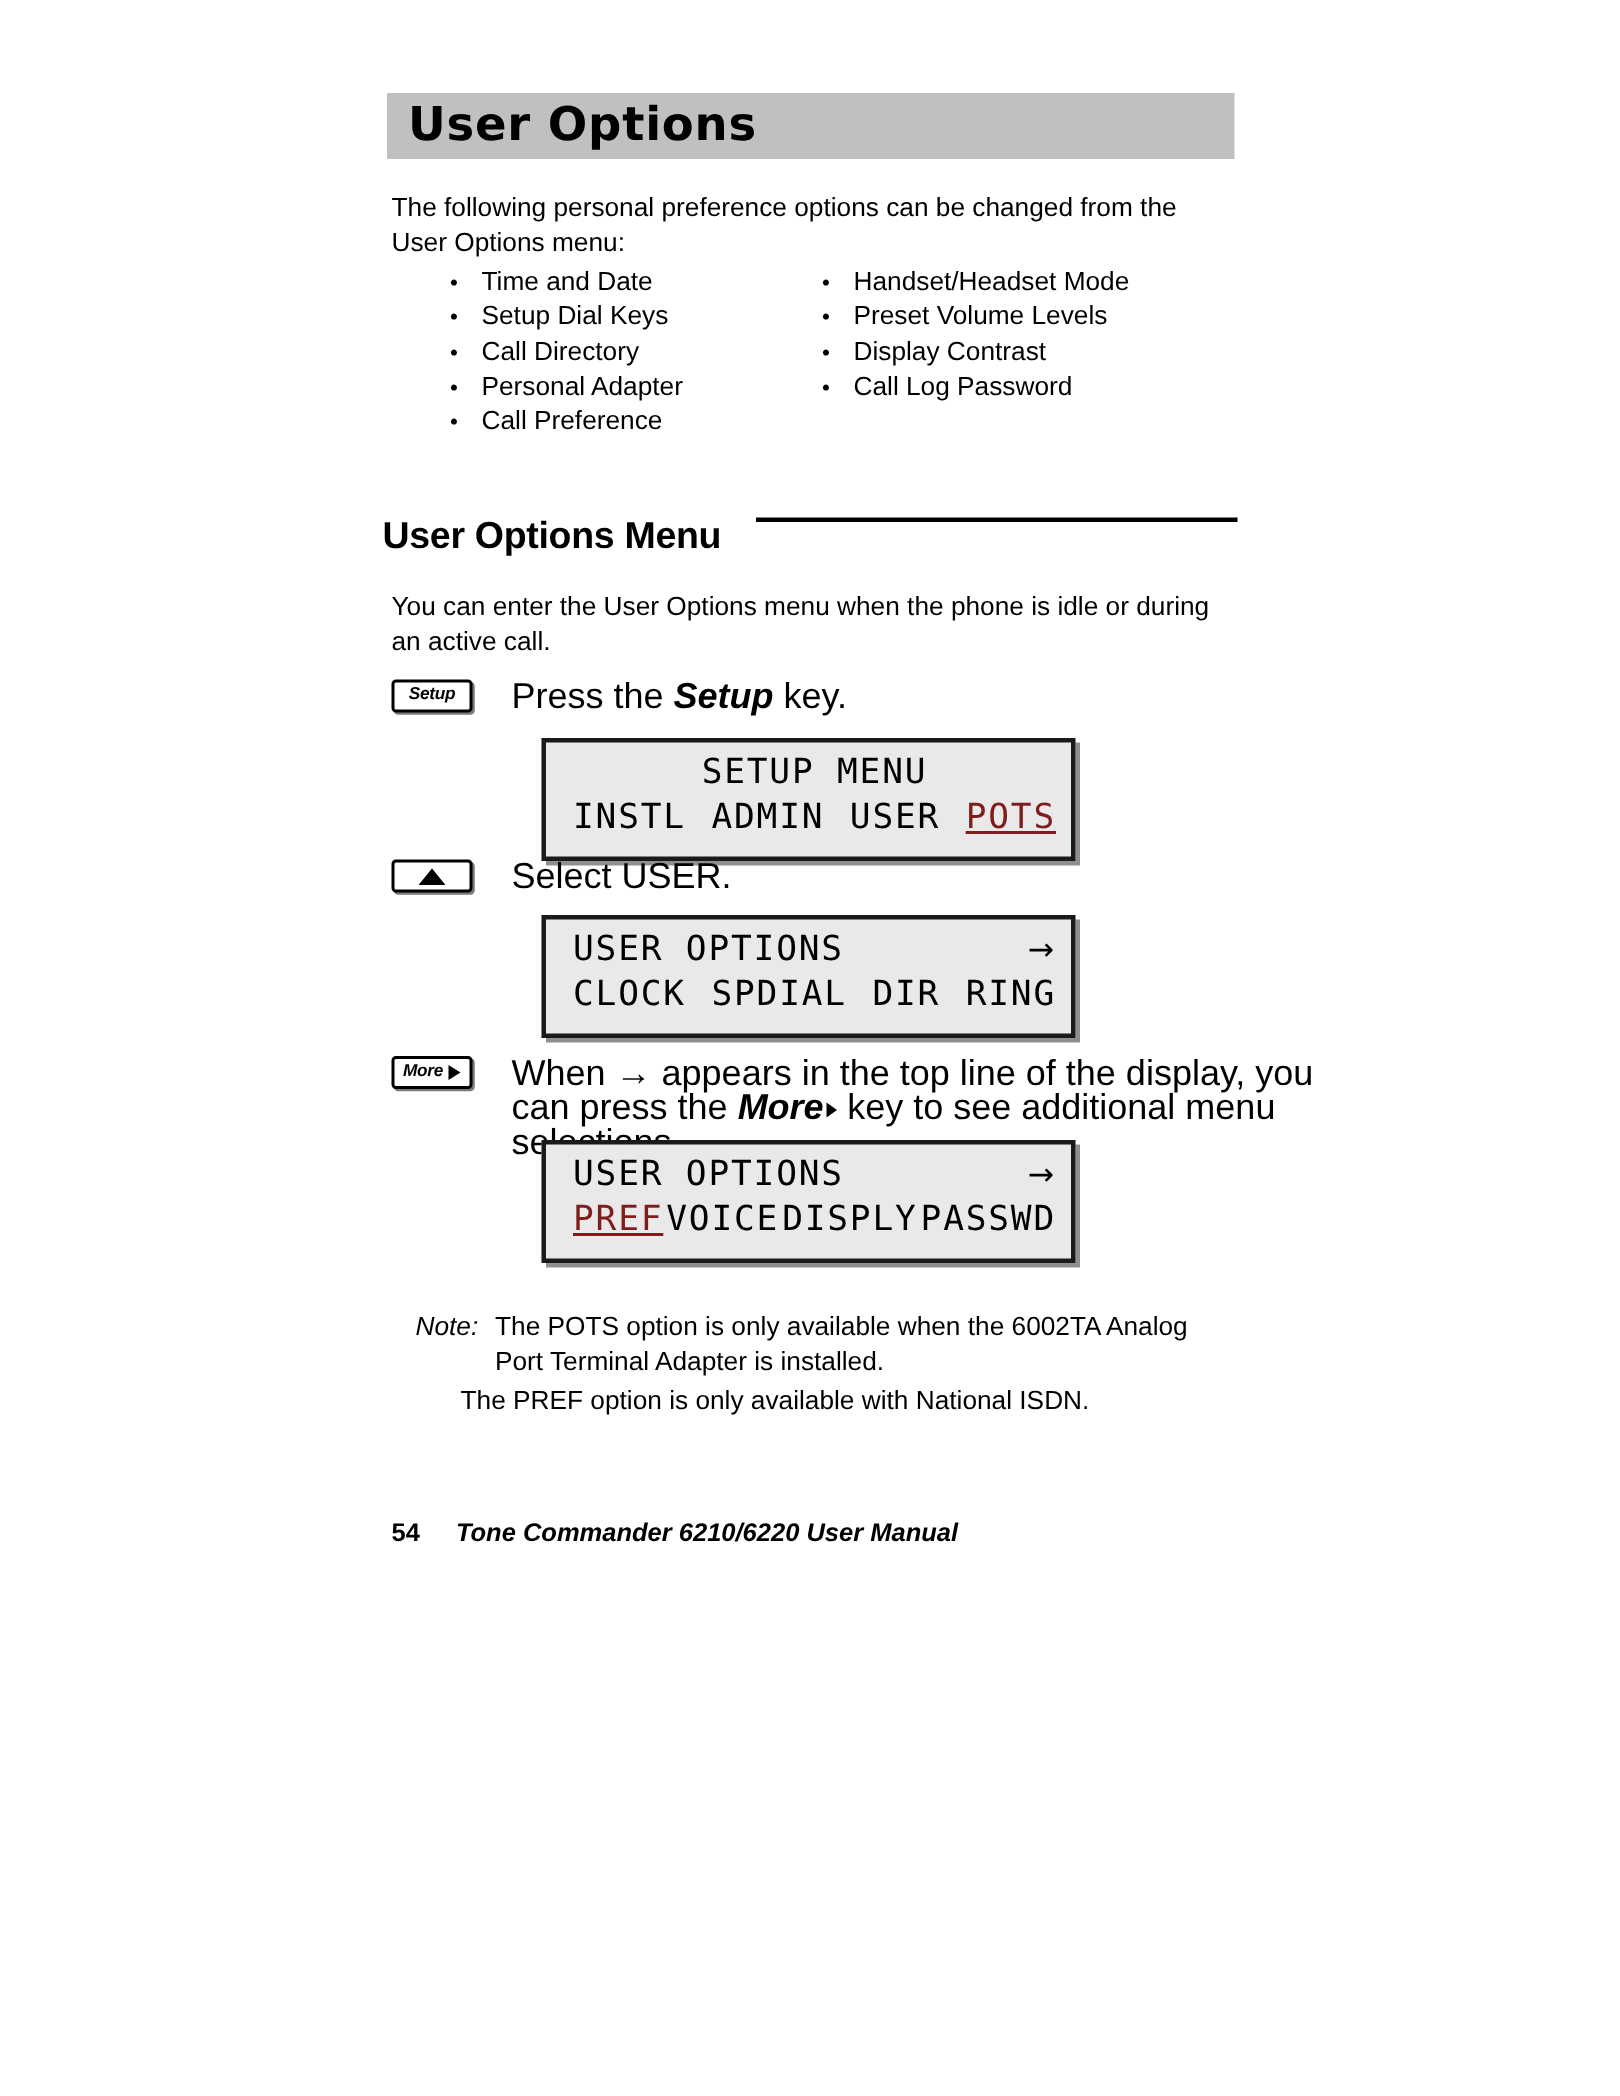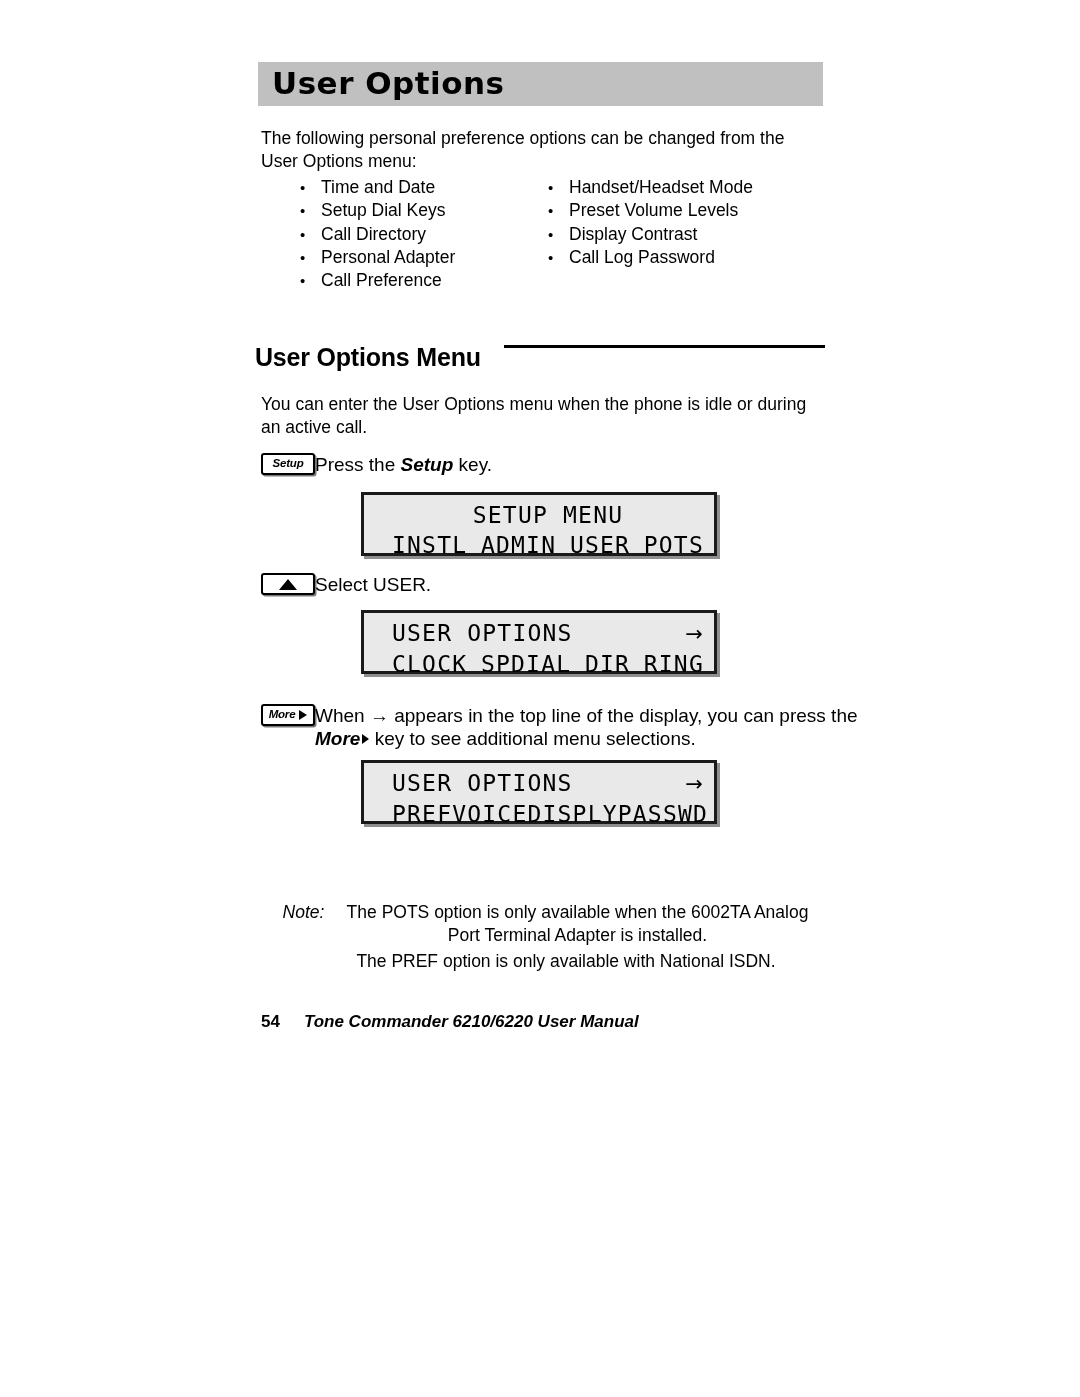--- a/index.html
+++ b/index.html
@@ -154,74 +154,74 @@
     border-bottom: 11px solid #000;
   }
   .key-tri-right {
     width: 0; height: 0;
     border-top: 5.5px solid transparent;
     border-bottom: 5.5px solid transparent;
     border-left: 8px solid #000;
     margin-left: 4px;
   }
   .step-text {
-    font-size: 19px;
+    margin-left: 26px;
+    font-size: 24px;
     line-height: 23px;
   }
   .step-text b { font-weight: bold; font-style: italic; }
 
   .inline-tri-right {
     display: inline-block;
     width: 0; height: 0;
     border-top: 5px solid transparent;
     border-bottom: 5px solid transparent;
     border-left: 7.5px solid #000;
     vertical-align: 1px;
     margin-left: 2px;
   }
 
   
   .lcd {
     position: absolute;
     box-sizing: border-box;
     width: 356px;
-    height: 64px;
+    height: 82px;
     background: #e9e9e9;
     border: 3px solid #1a1a1a;
     box-shadow: 3px 3px 0 #8f8f8f;
-    padding: 5px 10px 0 28px;
+    padding: 5px 10px 0 18px;
   }
   .lcd-line {
     font-family: "DejaVu Sans Mono", monospace;
     font-size: 23px;
     line-height: 30px;
     letter-spacing: 1.2px;
     white-space: pre;
     color: #000;
     display: flex;
     align-items: baseline;
   }
   .lcd-line.center { justify-content: center; }
   .lcd-line.spread { justify-content: space-between; }
-  .dim { color: #000000; }
+  .dim { color: #7f1d1d; text-decoration: underline; }
   .lcd-arrow {
     font-family: "DejaVu Sans", sans-serif;
     font-size: 21px;
     line-height: 30px;
   }
 
   
   .note {
     position: absolute;
     left: 277px;
-    top: 901px;
+    top: 873px;
     width: 548px;
     font-size: 17.5px;
     line-height: 23px;
-    text-align: center;
   }
   .note-row {
     display: flex;
     align-items: flex-start;
   }
   .note-label {
     font-style: italic;
     flex: 0 0 auto;
     width: 53px;
   }

